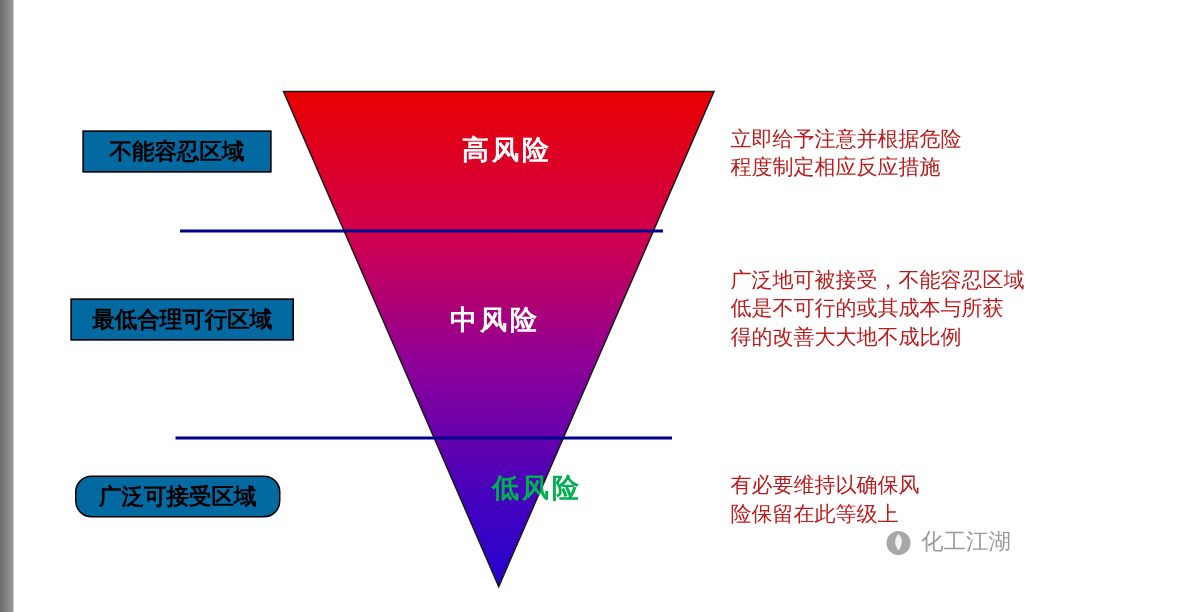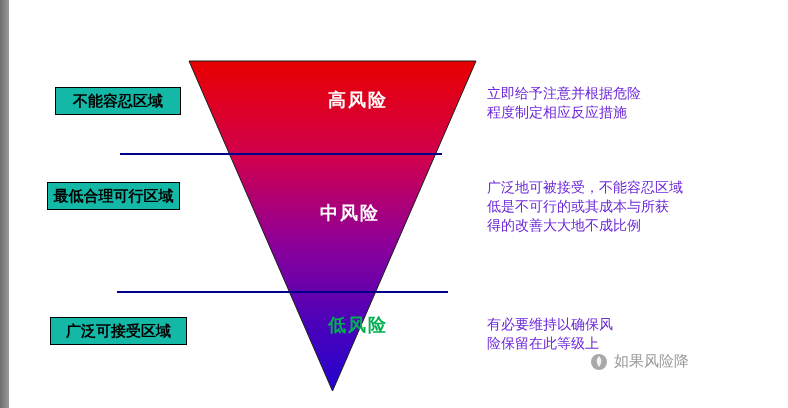--- a/index.html
+++ b/index.html
@@ -12,42 +12,42 @@
   }
   .left-bar {
     position: absolute; left: 0; top: 0;
     width: 9px; height: 408px;
     background: linear-gradient(to right, #6e6e6e, #9a9a9a);
   }
   .triangle-wrap { position: absolute; left: 185px; top: 58px; width: 296px; height: 336px; }
   .zone-box {
     position: absolute;
     border: 1.5px solid #000000;
-    background: #14b8a6;
+    background: #0369a1;
     display: flex; align-items: center; justify-content: center;
     font-weight: bold; font-size: 15px; color: #000000;
     box-sizing: border-box;
   }
   .sep-line {
     position: absolute; height: 0;
     border-top: 2px solid #00008b;
   }
   .level-label {
     position: absolute;
     transform: translateX(-50%);
     font-weight: bold; font-size: 18px;
     letter-spacing: 2px;
     text-align: center;
     white-space: nowrap;
   }
-  .level-high, .level-mid { color: #ffffff; margin-left: 20px; }
+  .level-high, .level-mid { color: #ffffff; }
   .level-low { color: #00b050; margin-left: 20px; }
   .desc {
     position: absolute;
-    color: #6d28d9;
+    color: #b91c1c;
     font-size: 14px;
     line-height: 19px;
     white-space: pre-line;
   }
   .watermark {
     position: absolute; left: 590px; top: 352px;
     display: flex; align-items: center; gap: 6px;
     color: #9a9a9a; font-size: 15px;
   }
   .watermark svg { display: block; }
@@ -71,38 +71,38 @@
     <polygon points="4,3 291,3 147.5,333" fill="url(#riskGrad)" stroke="#1a1a1a" stroke-width="1"></polygon>
   </svg>
 </div>
 
 <div class="sep-line" style="left:120px; top:153px; width:322px;"></div>
 <div class="sep-line" style="left:117px; top:291px; width:331px;"></div>
 
 <div class="zone-box" style="left:55px; top:87px; width:126px; height:28px;">
   <span>不能容忍区域</span>
 </div>
-<div class="zone-box" style="left:47px; top:182px; width:133px; height:28px;justify-content:center;">
+<div class="zone-box" style="left:47px; top:199px; width:149px; height:28px;justify-content:center;">
   <span>最低合理可行区域</span>
 </div>
-<div class="zone-box" style="left:50px; top:317px; width:137px; height:28px;">
+<div class="zone-box" style="left:50px; top:317px; width:137px; height:28px;border-radius:11px;">
   <span>广泛可接受区域</span>
 </div>
 
 <div class="level-label level-high" style="left:338px; top:88px;">高风险</div>
 <div class="level-label level-mid" style="left:330px; top:201px;">中风险</div>
 <div class="level-label level-low" style="left:338px; top:313px;">低风险</div>
 
 <div class="desc" style="left:487px; top:84px; width:200px;">立即给予注意并根据危险
 程度制定相应反应措施</div>
 <div class="desc" style="left:487px; top:178px; width:210px;">广泛地可被接受，不能容忍区域
 低是不可行的或其成本与所获
 得的改善大大地不成比例</div>
 <div class="desc" style="left:487px; top:315px; width:200px;">有必要维持以确保风
 险保留在此等级上</div>
 
 <div class="watermark">
   <svg width="18" height="18" viewBox="0 0 18 18">
     <circle cx="9" cy="9" r="8" fill="#a8a8a8"></circle>
     <path d="M9 3 C12 6, 12 10, 9 14 C6 10, 6 6, 9 3 Z" fill="#ffffff" opacity="0.85"></path>
   </svg>
-  <span>如果风险降</span>
+  <span>化工江湖</span>
 </div>
 
 </body></html>

